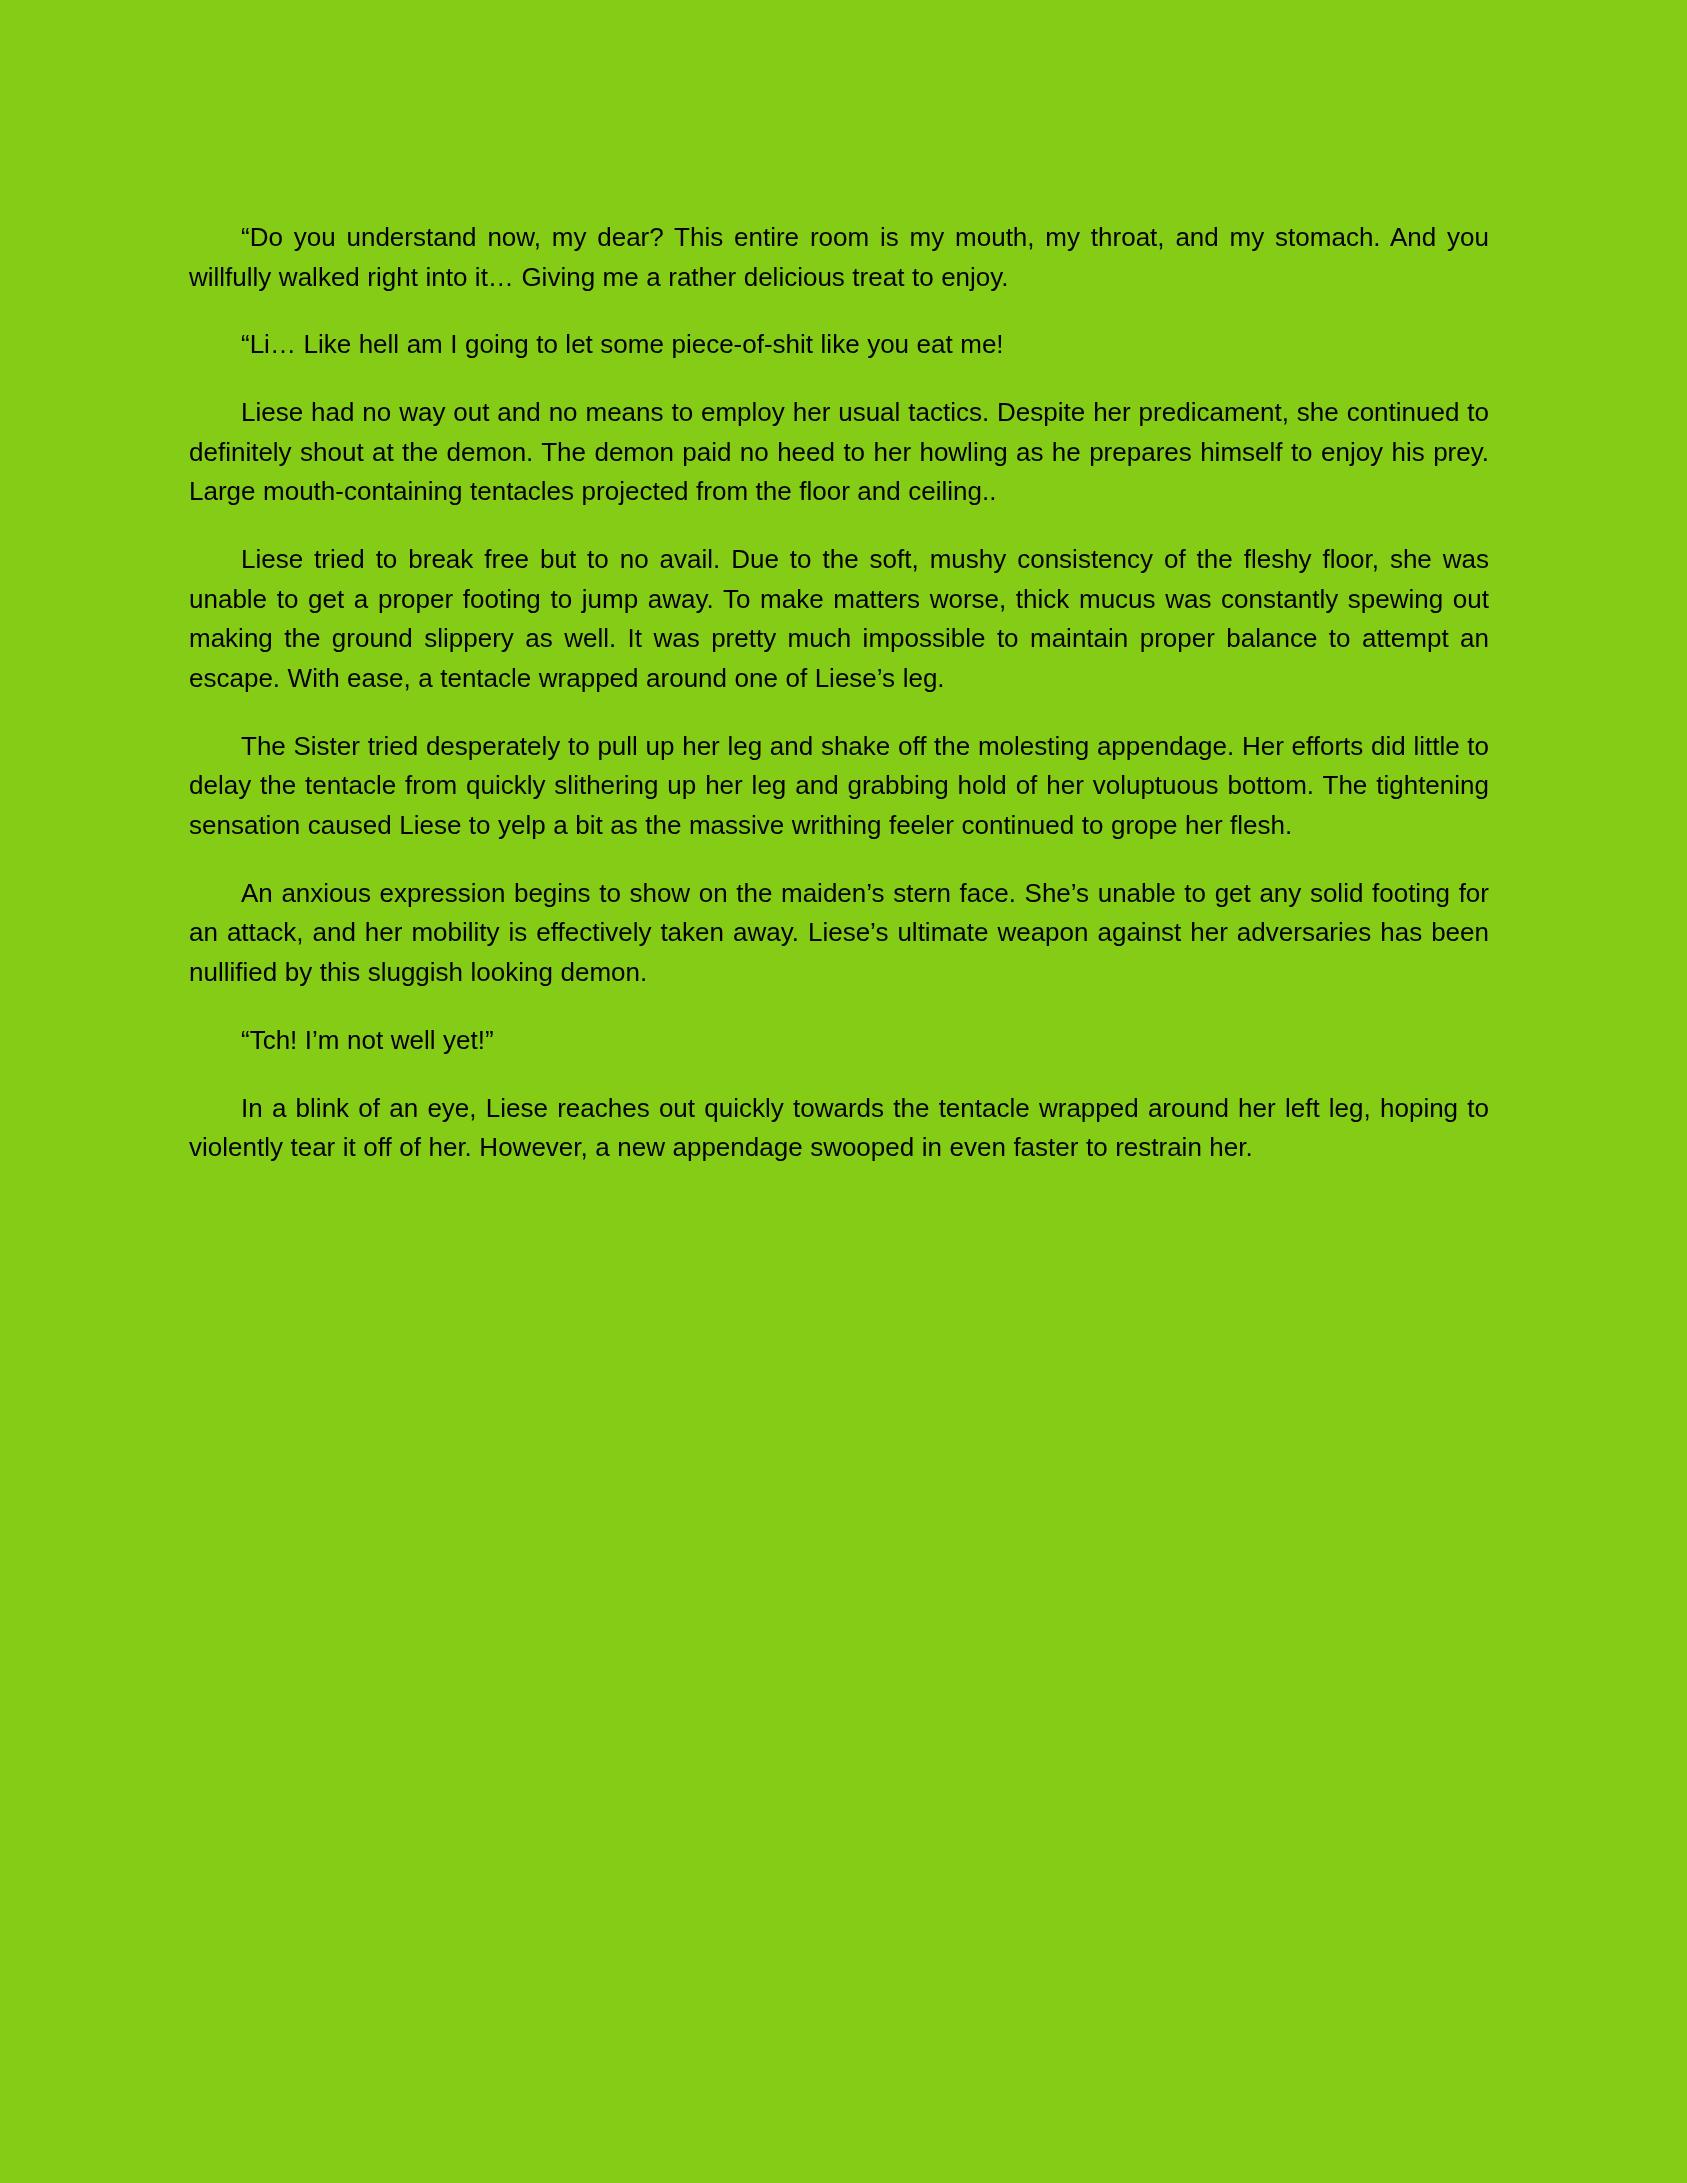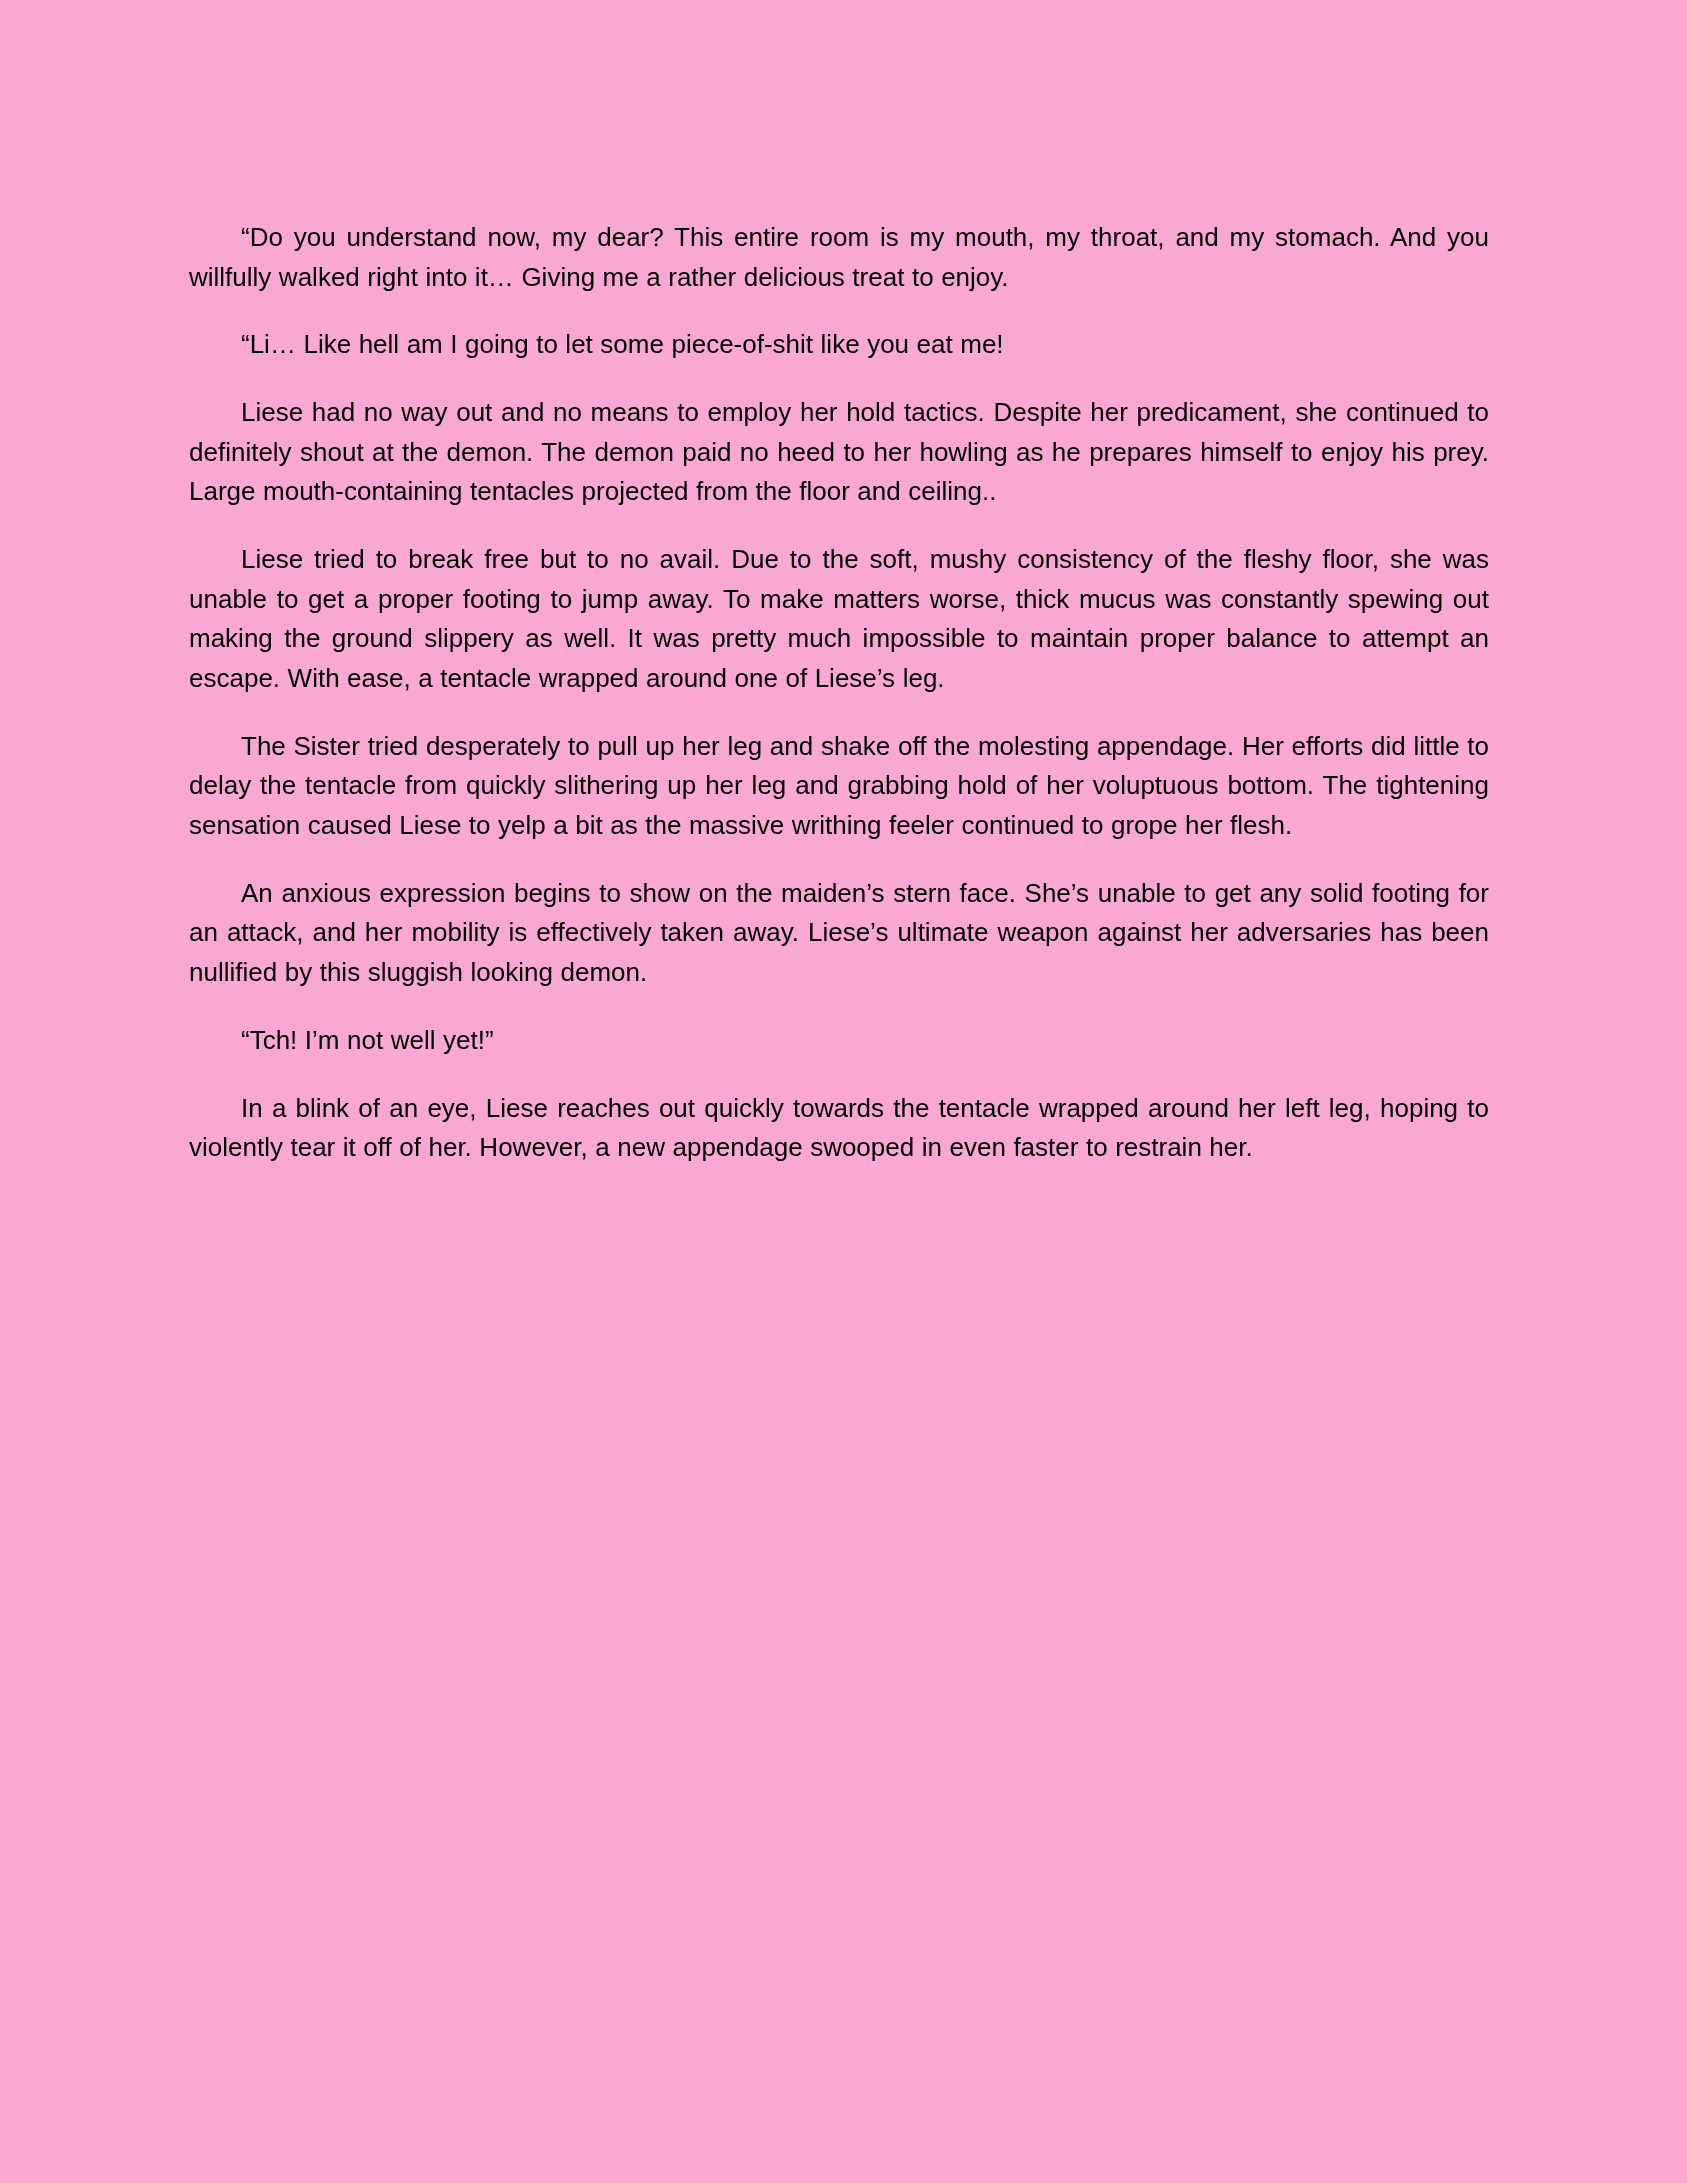--- a/index.html
+++ b/index.html
@@ -11,21 +11,21 @@
     width: 1687px;
     height: 2183px;
     font-family: "Liberation Sans", sans-serif;
     color: #000000;
     -webkit-font-smoothing: antialiased;
   }
   .page {
     box-sizing: border-box;
     width: 1687px;
     height: 2183px;
-    background: #f9a8d4;
+    background: #84cc16;
     padding: 218px 198px 0 189px;
   }
   .doc-body {
     width: 1300px;
   }
   p.para {
     margin: 0 0 28.4px 0;
     font-size: 26px;
     line-height: 1.52;
     text-align: justify;
@@ -37,21 +37,21 @@
     margin-bottom: 12px;
   }
 </style>
 </head>
 <body>
 
 <div class="page">
   <div class="doc-body">
     <p class="para">“Do you understand now, my dear? This entire room is my mouth, my throat, and my stomach. And you willfully walked right into it… Giving me a rather delicious treat to enjoy.</p>
     <p class="para">“Li… Like hell am I going to let some piece-of-shit like you eat me!</p>
-    <p class="para">Liese had no way out and no means to employ her hold tactics. Despite her predicament, she continued to definitely shout at the demon. The demon paid no heed to her howling as he prepares himself to enjoy his prey. Large mouth-containing tentacles projected from the floor and ceiling..</p>
+    <p class="para">Liese had no way out and no means to employ her usual tactics. Despite her predicament, she continued to definitely shout at the demon. The demon paid no heed to her howling as he prepares himself to enjoy his prey. Large mouth-containing tentacles projected from the floor and ceiling..</p>
     <p class="para">Liese tried to break free but to no avail. Due to the soft, mushy consistency of the fleshy floor, she was unable to get a proper footing to jump away. To make matters worse, thick mucus was constantly spewing out making the ground slippery as well. It was pretty much impossible to maintain proper balance to attempt an escape. With ease, a tentacle wrapped around one of Liese’s leg.</p>
     <p class="para">The Sister tried desperately to pull up her leg and shake off the molesting appendage. Her efforts did little to delay the tentacle from quickly slithering up her leg and grabbing hold of her voluptuous bottom. The tightening sensation caused Liese to yelp a bit as the massive writhing feeler continued to grope her flesh.</p>
     <p class="para">An anxious expression begins to show on the maiden’s stern face. She’s unable to get any solid footing for an attack, and her mobility is effectively taken away. Liese’s ultimate weapon against her adversaries has been nullified by this sluggish looking demon.</p>
     <p class="para">“Tch! I’m not well yet!”</p>
     <p class="para">In a blink of an eye, Liese reaches out quickly towards the tentacle wrapped around her left leg, hoping to violently tear it off of her. However, a new appendage swooped in even faster to restrain her.</p>
   </div>
 </div>
 
 
 </body></html>

